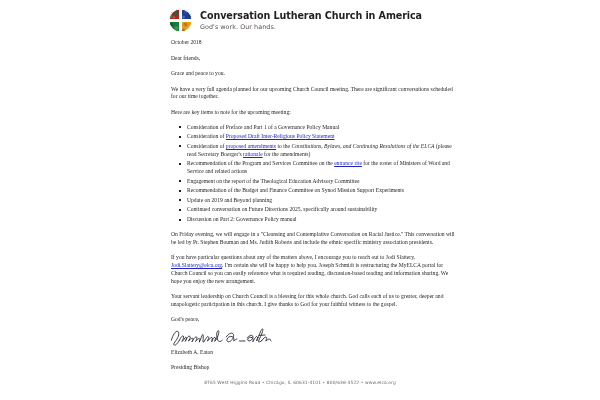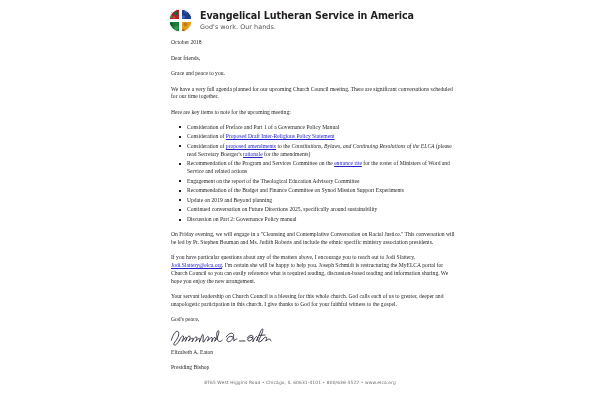--- a/index.html
+++ b/index.html
@@ -159,21 +159,21 @@
           <circle cx="88" cy="82" r="7" fill="#f0c040"></circle>
           <circle cx="62" cy="90" r="6" fill="#a85c14"></circle>
 
           <rect x="44" y="0" width="12" height="100" fill="#ffffff"></rect>
           <rect x="0" y="44" width="100" height="12" fill="#ffffff"></rect>
         </g>
         <circle cx="50" cy="50" r="46" fill="none" stroke="#ffffff" stroke-width="4"></circle>
       </svg>
     </span>
     <span class="org-text">
-      <span class="org-name">Evangelical Lutheran Service in America</span>
+      <span class="org-name">Conversation Lutheran Church in America</span>
       <span class="org-tagline">God's work. Our hands.</span>
     </span>
   </div>
 
   <div class="letter-body">
     <p class="date-line">October 2018</p>
     <p class="salutation">Dear friends,</p>
     <p>Grace and peace to you.</p>
     <p>We have a very full agenda planned for our upcoming Church Council meeting. There are significant conversations scheduled for our time together.</p>
     <p>Here are key items to note for the upcoming meeting:</p>

